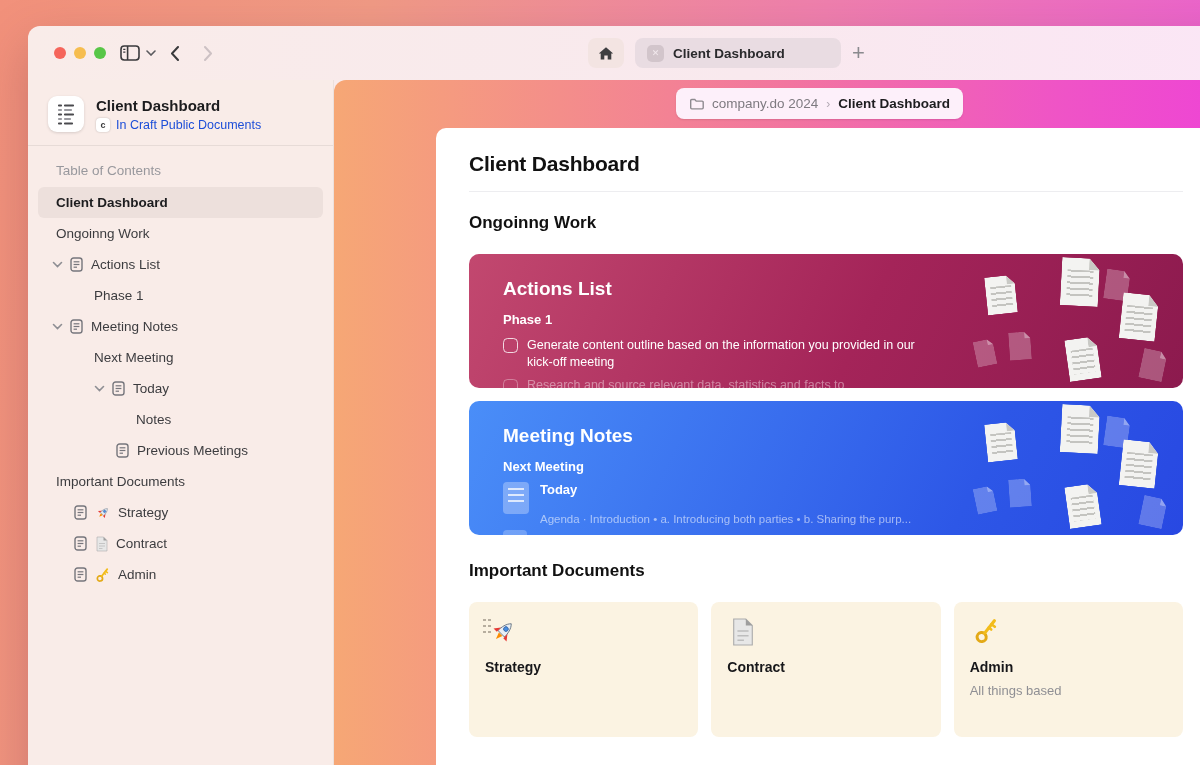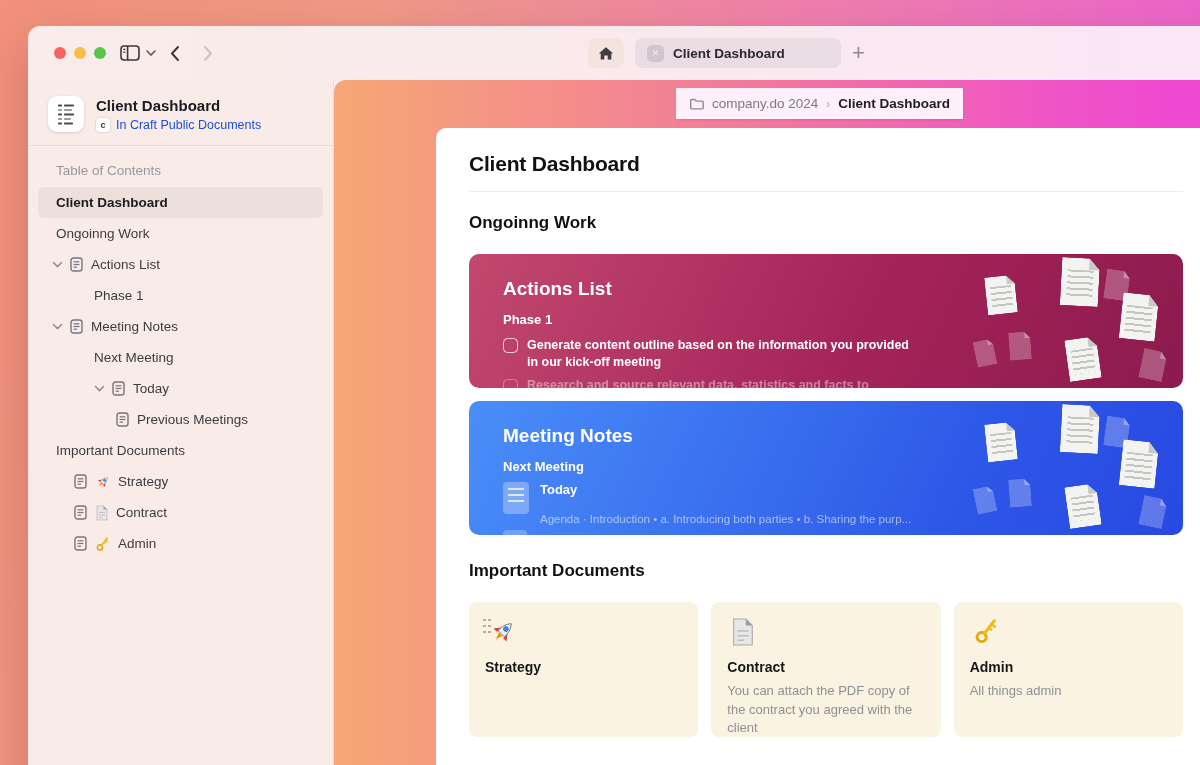--- a/index.html
+++ b/index.html
@@ -51,41 +51,41 @@
   .nav-row .dico{margin-right:8px;display:flex;}
   .nav-row .emo{margin-right:7px;display:flex;}
   .p0{padding-left:28px}.pc1{padding-left:24px}.p2{padding-left:66px}
   .pc3{padding-left:66px}.p3i{padding-left:88px}.p4{padding-left:108px}.pe1{padding-left:46px}
   .nav-row.selected{background:#ede0dc;border-radius:6px;margin:0 10px;padding-left:18px;
     font-weight:700;color:#1d1d1f;}
 
   
   .mainpane{flex:1;position:relative;border-top-left-radius:12px;
     background:linear-gradient(90deg,#f6a775 0%,#f2759f 45%,#ef54c6 72%,#ee3fda 95%);}
-  .crumb{position:absolute;left:342px;top:8px;height:31px;border-radius:0;background:#fdf0fa;
+  .crumb{position:absolute;left:342px;top:8px;height:31px;border-radius:8px;background:#fdf0fa;
     box-shadow:0 1px 2px rgba(0,0,0,.10);display:inline-flex;align-items:center;gap:8px;
     padding:0 13px;font-size:13.5px;}
   .crumb .cfold{display:flex}
   .crumb .cgray{color:#7e7a80;}
   .crumb .csep{color:#b3a9b4;font-size:12px;}
   .crumb .ccur{color:#1d1d1f;font-weight:700;}
 
   .content{position:absolute;left:102px;top:48px;right:0;bottom:0;background:#fff;
     border-top-left-radius:10px;padding:24px 0 0 33px;box-sizing:border-box;}
   .h1{font-size:21px;font-weight:700;color:#111;letter-spacing:-.2px;margin:0 0 15px 0;}
   .hr{width:714px;height:1px;background:#ededf0;margin:0 0 21px 0;}
   .h2{font-size:17px;font-weight:700;color:#111;margin:0 0 21px 0;}
 
   .bigcard{width:714px;height:134px;border-radius:10px;position:relative;overflow:hidden;
     padding:24px 0 0 34px;box-sizing:border-box;color:#fff;}
   .card-actions{background:linear-gradient(115deg,#c2486f 0%,#a42459 55%,#8c1a4e 100%);margin-bottom:13px;}
   .card-meeting{background:linear-gradient(115deg,#4a8ef8 0%,#2d57e7 70%,#2848e2 100%);margin-bottom:26px;}
   .bc-title{font-size:19px;font-weight:700;}
   .bc-sub{font-size:13px;font-weight:700;margin-top:12px;}
-  .todo{display:flex;gap:9px;margin-top:10px;width:420px;font-weight:bold;}
+  .todo{display:flex;gap:9px;margin-top:10px;width:420px;}
   .todo + .todo{margin-top:6px;align-items:flex-end;}
   .todo .box{width:15px;height:15px;border:1.5px solid rgba(255,255,255,.8);border-radius:4.5px;
     flex:0 0 auto;margin-top:1px;box-sizing:border-box;}
   .todo .ttext{font-size:12.5px;line-height:1.35;}
   .todo.faded{opacity:.42;}
   .mrow{display:flex;gap:11px;margin-top:8px;align-items:flex-start;}
   .mthumb{width:26px;height:32px;border-radius:4px;background:rgba(255,255,255,.30);flex:0 0 auto;position:relative;}
   .mthumb::after{content:"";position:absolute;left:5px;right:5px;top:6px;height:16px;
     background:repeating-linear-gradient(rgba(255,255,255,.75) 0 2px,transparent 2px 6px);}
   .mrow .mtitle{font-size:13px;font-weight:700;}
@@ -251,20 +251,23 @@
           <span class="dico">
               <svg width="13" height="15" viewBox="0 0 13 15">
                 <rect x="1" y="1" width="11" height="13" rx="2.6" fill="none" stroke="#76767c" stroke-width="1.4"></rect>
                 <line x1="3.6" y1="4.8" x2="9.4" y2="4.8" stroke="#76767c" stroke-width="1.2"></line>
                 <line x1="3.6" y1="7.5" x2="9.4" y2="7.5" stroke="#76767c" stroke-width="1.2"></line>
                 <line x1="3.6" y1="10.2" x2="7" y2="10.2" stroke="#76767c" stroke-width="1.2"></line>
               </svg>
             </span>
           <span>Today</span>
         </div>
+        <div class="nav-row p4">
+            <span>Notes</span>
+          </div>
 
         <div class="nav-row p3i">
           <span class="dico">
               <svg width="13" height="15" viewBox="0 0 13 15">
                 <rect x="1" y="1" width="11" height="13" rx="2.6" fill="none" stroke="#76767c" stroke-width="1.4"></rect>
                 <line x1="3.6" y1="4.8" x2="9.4" y2="4.8" stroke="#76767c" stroke-width="1.2"></line>
                 <line x1="3.6" y1="7.5" x2="9.4" y2="7.5" stroke="#76767c" stroke-width="1.2"></line>
                 <line x1="3.6" y1="10.2" x2="7" y2="10.2" stroke="#76767c" stroke-width="1.2"></line>
               </svg>
             </span>
@@ -429,33 +432,32 @@
             <div class="ic">
               <svg width="26" height="30" viewBox="0 0 28 32">
                   <path d="M4 2 h13 l7 7 v21 h-20 z" fill="#e7e7e7" stroke="#ababab" stroke-width="1.2"></path>
                   <path d="M17 2 l7 7 h-7 z" fill="#9e9e9e"></path>
                   <line x1="8" y1="15" x2="20" y2="15" stroke="#bdbdbd" stroke-width="1.6"></line>
                   <line x1="8" y1="20" x2="20" y2="20" stroke="#bdbdbd" stroke-width="1.6"></line>
                   <line x1="8" y1="25" x2="15" y2="25" stroke="#bdbdbd" stroke-width="1.6"></line>
                 </svg>
             </div>
             <div class="dtitle">Contract</div>
-            <div class="ddesc">You can attach the PDF copy of the contract you agreed with the client</div>
           </div>
           <div class="dcard">
             <div class="ic">
               <svg width="28" height="28" viewBox="0 0 32 32">
                   <g transform="rotate(-8 16 16)">
                     <circle cx="9" cy="22" r="5.2" fill="none" stroke="#e3a917" stroke-width="3.4"></circle>
                     <line x1="13" y1="18" x2="26" y2="5.5" stroke="#f2bc1b" stroke-width="3.6" stroke-linecap="round"></line>
                     <line x1="22" y1="9" x2="25.5" y2="12.5" stroke="#f2bc1b" stroke-width="3" stroke-linecap="round"></line>
                     <line x1="18.5" y1="12.5" x2="21" y2="15" stroke="#f2bc1b" stroke-width="3" stroke-linecap="round"></line>
                   </g>
                 </svg>
             </div>
             <div class="dtitle">Admin</div>
-            <div class="ddesc">All things admin</div>
+            <div class="ddesc">All things based</div>
           </div>
         </div>
       </div>
     </div>
   </div>
 </div>
 
 </body></html>

